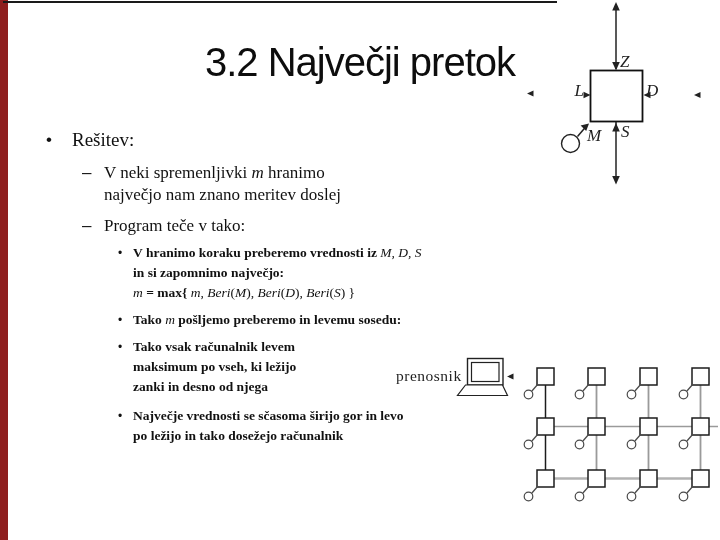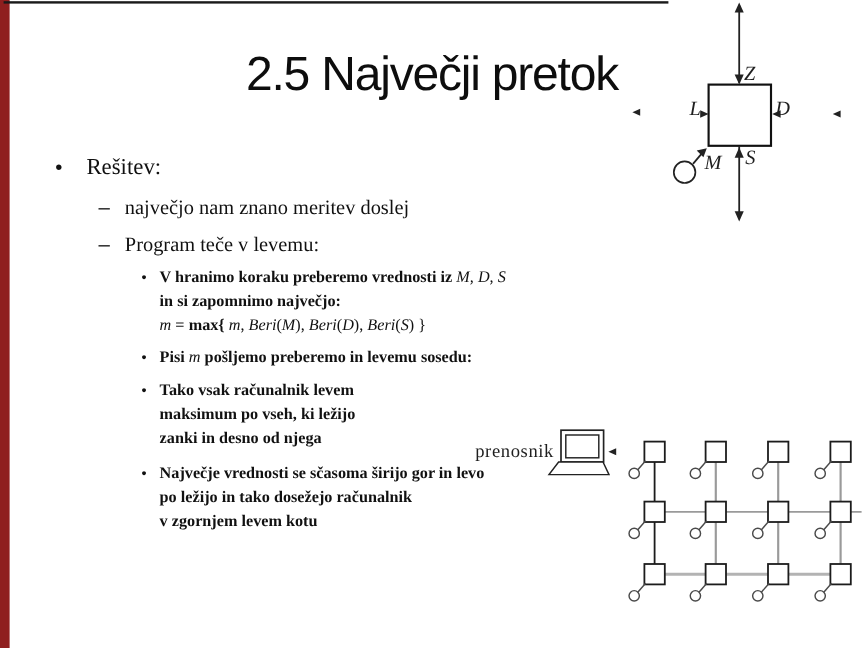--- a/index.html
+++ b/index.html
@@ -38,69 +38,69 @@
   svg line, svg rect, svg circle, svg polygon{vector-effect:none;}
 </style>
 </head>
 <body>
 
 <div class="slide">
 
   <div class="accent-bar" style="background-color: rgb(143, 31, 31);"></div>
   <div class="top-line" style="background-color: rgb(26, 26, 26);"></div>
 
-  <div class="title">2.5 Največji pretok</div>
+  <div class="title">3.2 Največji pretok</div>
 
   <div class="body">
     <div class="row l1">
       <span class="bullet">•</span>
       <span class="line">Rešitev:</span>
     </div>
 
     <div class="row l2 i1">
       <span class="bullet">–</span>
       <div>
+          <div class="line"><span>V neki spremenljivki </span><span class="run-i">m</span><span> hranimo</span></div>
           <div class="line"><span>največjo nam znano meritev doslej</span></div>
         </div>
     </div>
     <div class="row l2 i2">
       <span class="bullet">–</span>
       <div>
-          <div class="line"><span>Program teče v levemu:</span></div>
+          <div class="line"><span>Program teče v tako:</span></div>
         </div>
     </div>
 
     <div class="row l3 i1">
       <span class="bullet">•</span>
       <div>
           <div class="line"><span class="run-b">V hranimo koraku preberemo vrednosti iz </span><span class="run-i">M, D, S</span></div>
           <div class="line"><span class="run-b">in si zapomnimo največjo:</span></div>
           <div class="line"><span class="run-i">m</span><span class="run-b"> = max{ </span><span class="run-i">m</span><span>,  </span><span class="run-i">Beri</span><span>(</span><span class="run-i">M</span><span>), </span><span class="run-i">Beri</span><span>(</span><span class="run-i">D</span><span>), </span><span class="run-i">Beri</span><span>(</span><span class="run-i">S</span><span>) }</span></div>
         </div>
     </div>
     <div class="row l3 i2">
       <span class="bullet">•</span>
       <div>
-          <div class="line"><span class="run-b">Pisi </span><span class="run-i">m</span><span class="run-b"> pošljemo preberemo in levemu sosedu:</span></div>
+          <div class="line"><span class="run-b">Tako </span><span class="run-i">m</span><span class="run-b"> pošljemo preberemo in levemu sosedu:</span></div>
         </div>
     </div>
     <div class="row l3 i3">
       <span class="bullet">•</span>
       <div>
           <div class="line"><span class="run-b">Tako vsak računalnik levem</span></div>
           <div class="line"><span class="run-b">maksimum po vseh, ki ležijo</span></div>
           <div class="line"><span class="run-b">zanki in desno od njega</span></div>
         </div>
     </div>
     <div class="row l3 i4">
       <span class="bullet">•</span>
       <div>
           <div class="line"><span class="run-b">Največje vrednosti se sčasoma širijo gor in levo</span></div>
           <div class="line"><span class="run-b">po ležijo in tako dosežejo računalnik</span></div>
-          <div class="line"><span class="run-b">v zgornjem levem kotu</span></div>
         </div>
     </div>
   </div>
 
   <svg class="svg-abs" style="left:500px;top:0;" width="220" height="195" viewBox="500 0 220 195">
     <g stroke="#222" stroke-width="1.5" fill="none">
       <line x1="616" y1="4" x2="616" y2="69"></line>
       <line x1="616" y1="122" x2="616" y2="182"></line>
       <line x1="577.5" y1="136.5" x2="586.5" y2="126"></line>
     </g>

